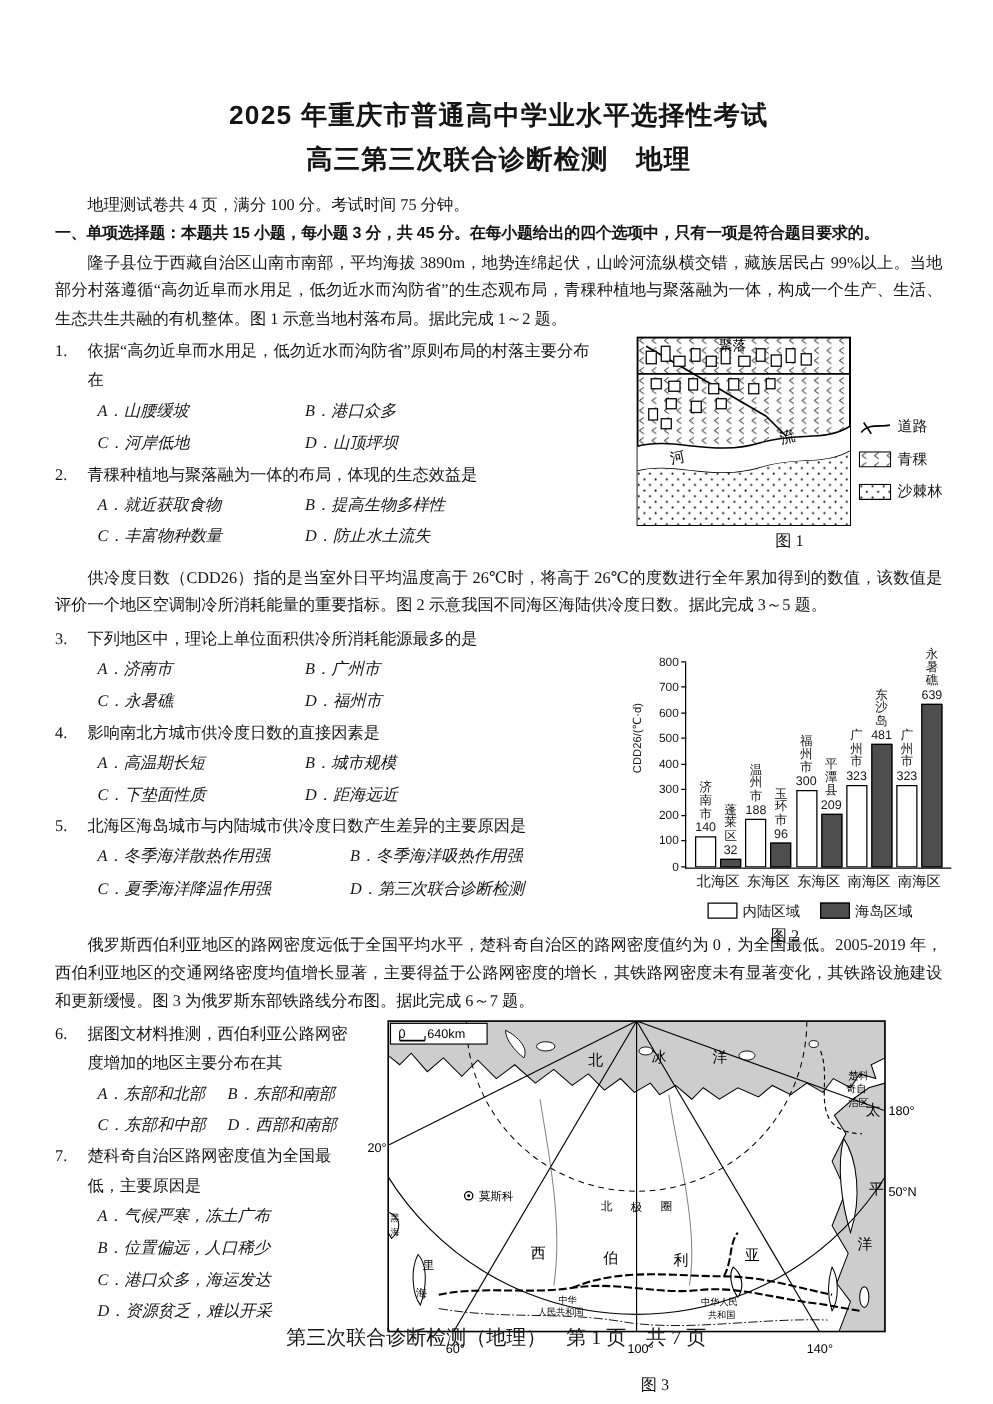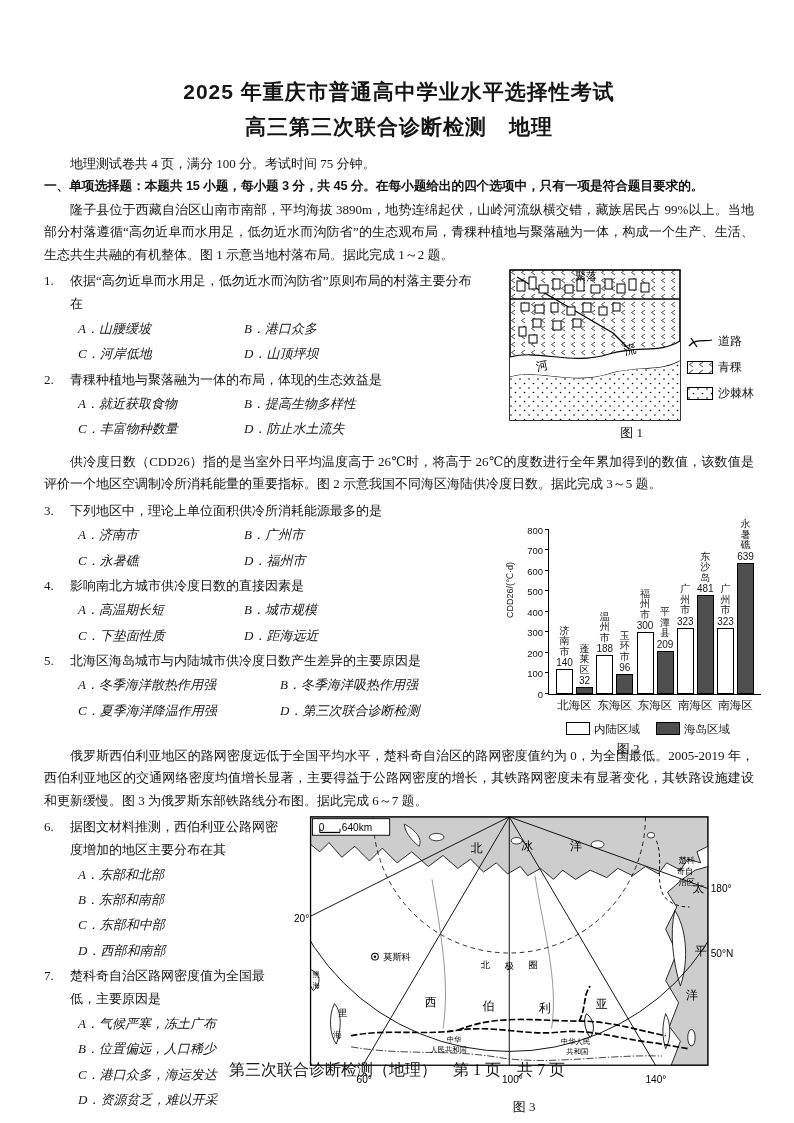--- a/index.html
+++ b/index.html
@@ -471,21 +471,21 @@
             <text x="382" y="291" class="m-deg">140°</text>
           </svg>
         <figcaption>图 3</figcaption>
       </figure>
       <div class="qs" id="questions-2">
           <div class="question">
             <div class="qhead">
               <span class="qnum">6.</span>
               <span class="qstem">据图文材料推测，西伯利亚公路网密度增加的地区主要分布在其</span>
             </div>
-            <div class="opts" style="grid-template-columns: 1fr;">
+            <div class="opts" style="grid-template-columns: 1fr 1fr;">
               <span class="opt">A．东部和北部</span>
               <span class="opt">B．东部和南部</span>
               <span class="opt">C．东部和中部</span>
               <span class="opt">D．西部和南部</span>
             </div>
           </div>
           <div class="question">
             <div class="qhead">
               <span class="qnum">7.</span>
               <span class="qstem">楚科奇自治区路网密度值为全国最低，主要原因是</span>

